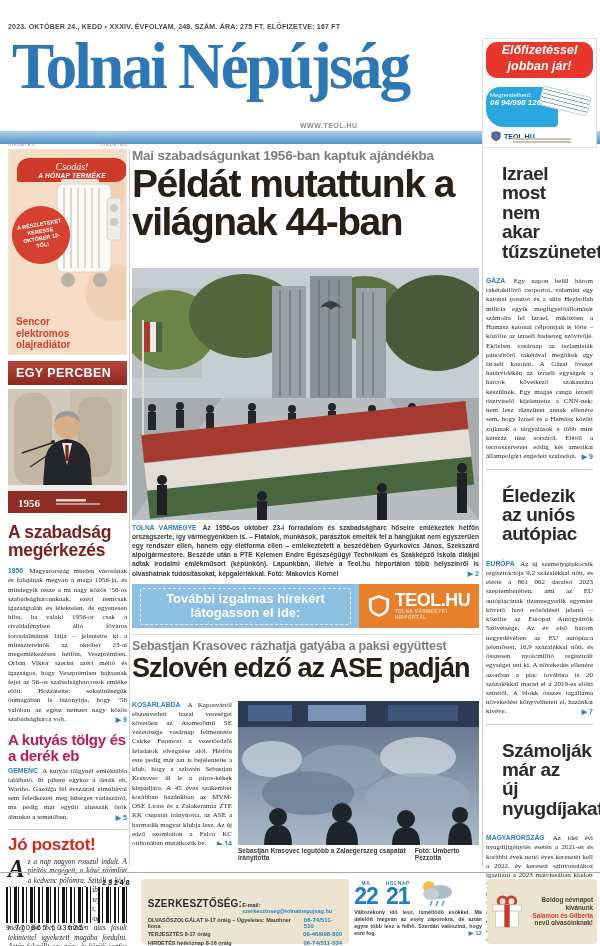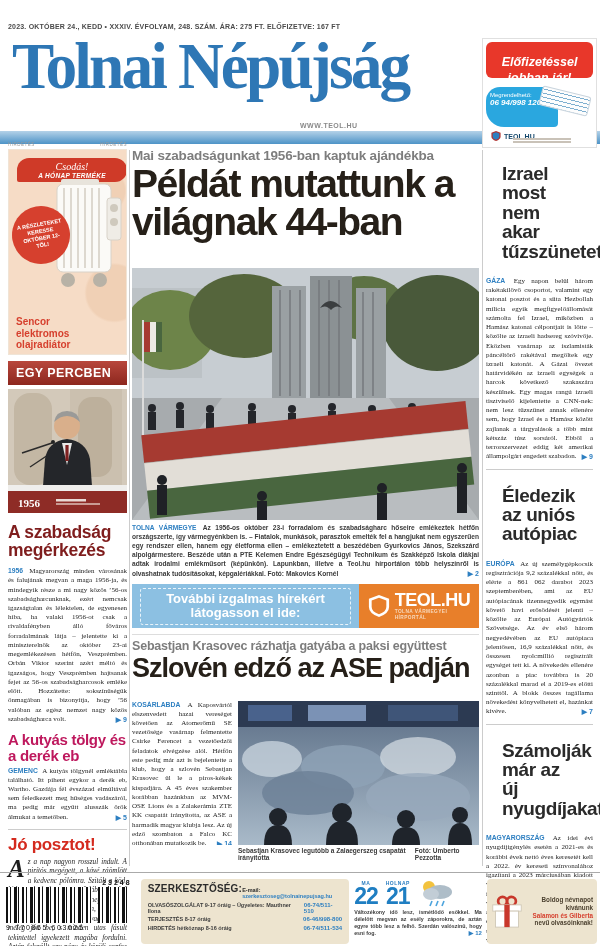--- a/index.html
+++ b/index.html
@@ -6,22 +6,22 @@
   .page{position:relative;width:600px;height:946px;margin:0 auto;background:#fff;overflow:hidden;
         font-family:"Liberation Sans",sans-serif;color:#222;}
   
   .topbar{position:absolute;left:8px;top:23px;right:8px;font-size:7px;font-weight:bold;color:#4a4a4a;letter-spacing:.2px;}
   .masthead-title{position:absolute;left:12px;top:33px;font-family:"Liberation Serif",serif;font-weight:bold;
         color:#2e77b5;font-size:66px;line-height:1;letter-spacing:-3px;transform:scaleX(.96);transform-origin:left top;white-space:nowrap;}
   .masthead-url{position:absolute;left:300px;top:122px;font-size:7px;font-weight:bold;color:#8a8a8a;letter-spacing:.5px;}
   .blue-band{position:absolute;left:0;top:131px;width:600px;height:13px;background:linear-gradient(180deg,#b4d2e8,#4d93c7);}
   
   .promo{position:absolute;right:3px;top:38px;width:113px;height:108px;background:#fff;border:1px solid #e0e0e0;z-index:5;}
-  .promo-red{position:absolute;left:3px;top:3px;right:3px;height:36px;background:#e8372a;border-radius:6px;
-        color:#fff;font-style:italic;font-weight:bold;font-size:12.5px;text-align:center;line-height:1.25;padding-top:13px;box-sizing:border-box;}
+  .promo-red{position:absolute;left:3px;top:3px;right:3px;height:36px;background:#e8372a;border-radius:11px;
+        color:#fff;font-style:italic;font-weight:bold;font-size:12.5px;text-align:center;line-height:1.25;padding-top:1px;box-sizing:border-box;}
   .promo-blob{position:absolute;left:3px;top:48px;width:72px;height:40px;background:#2aa7df;border-radius:14px 14px 4px 18px;
         color:#fff;padding:5px 4px;box-sizing:border-box;}
   .promo-order{font-size:6px;}
   .promo-phone{font-size:8px;font-weight:bold;font-style:italic;}
   .promo-roll{position:absolute;right:6px;top:52px;width:48px;height:18px;background:#fdfdfd;border:1px solid #c9d4dd;border-radius:3px;
         transform:rotate(14deg);background-image:repeating-linear-gradient(0deg,transparent 0 3px,#7fb0d0 3px 4px);}
   .promo-logo{position:absolute;left:8px;bottom:5px;display:flex;align-items:center;gap:3px;}
   .promo-logo-text{font-size:7px;font-weight:bold;color:#13476b;}
   .promo-lines{position:absolute;left:30px;bottom:4px;width:58px;}
   .promo-lines div{height:2px;background:#c9c2b8;margin-top:1px;}
@@ -79,21 +79,21 @@
   .rightcol .body-text{margin-top:5px;}
   
   .bottom{position:absolute;left:0;top:872px;width:600px;height:72px;border-top:1px solid #aaa;
       display:flex;gap:5px;padding-top:6px;box-sizing:border-box;}
   .barcode{position:relative;width:132px;margin-left:6px;}
   .barcode-top{position:absolute;top:0;right:4px;font-size:7px;font-weight:bold;letter-spacing:2px;color:#111;}
   .bars-row{display:flex;gap:6px;margin-top:8px;}
   .bars{height:36px;background:repeating-linear-gradient(90deg,#111 0 2px,#fff 2px 4px,#111 4px 5px,#fff 5px 8px,#111 8px 11px,#fff 11px 12px,#111 12px 13px,#fff 13px 16px);}
   .bars.b1{width:86px;} .bars.b2{width:32px;}
   .barcode-digits{font-size:7px;letter-spacing:1.6px;color:#111;margin-top:1px;}
-  .contact{width:212px;background:#ede4cf;border-radius:4px;padding:4px 7px;box-sizing:border-box;}
+  .contact{width:212px;background:#ede4cf;border-radius:4px;padding:19px 7px;box-sizing:border-box;}
   .contact-head{display:flex;align-items:baseline;}
   .contact-title{font-size:10px;font-weight:bold;color:#2b2b2b;letter-spacing:.2px;}
   .contact-email{margin-left:auto;font-size:5.5px;font-weight:bold;color:#2b2b2b;}
   .contact-email .em{color:#2d7fc1;}
   .contact-row{display:flex;font-size:5.5px;font-weight:bold;color:#3c3c3c;margin-top:2.5px;}
   .contact-row .ph{margin-left:auto;color:#2d7fc1;font-size:6px;}
   .weather{width:130px;}
   .weather-top{display:flex;align-items:flex-end;gap:8px;}
   .wt-block{text-align:center;}
   .wt-label{font-size:5px;font-weight:bold;color:#2d7fc1;letter-spacing:.5px;}

